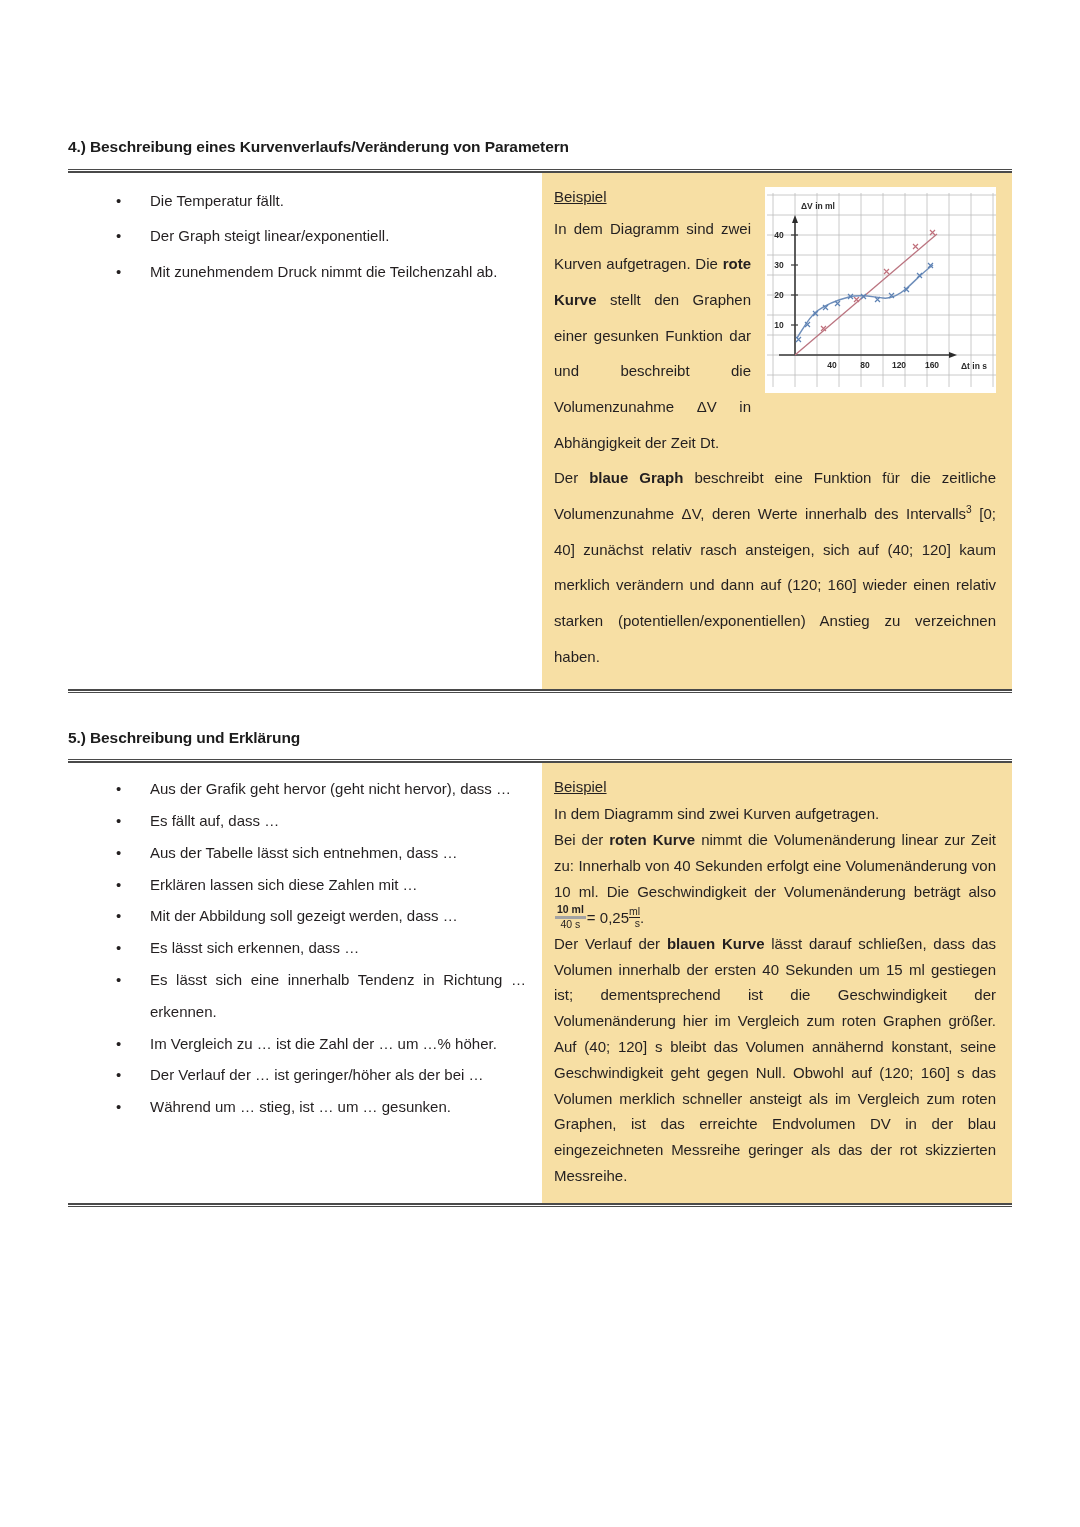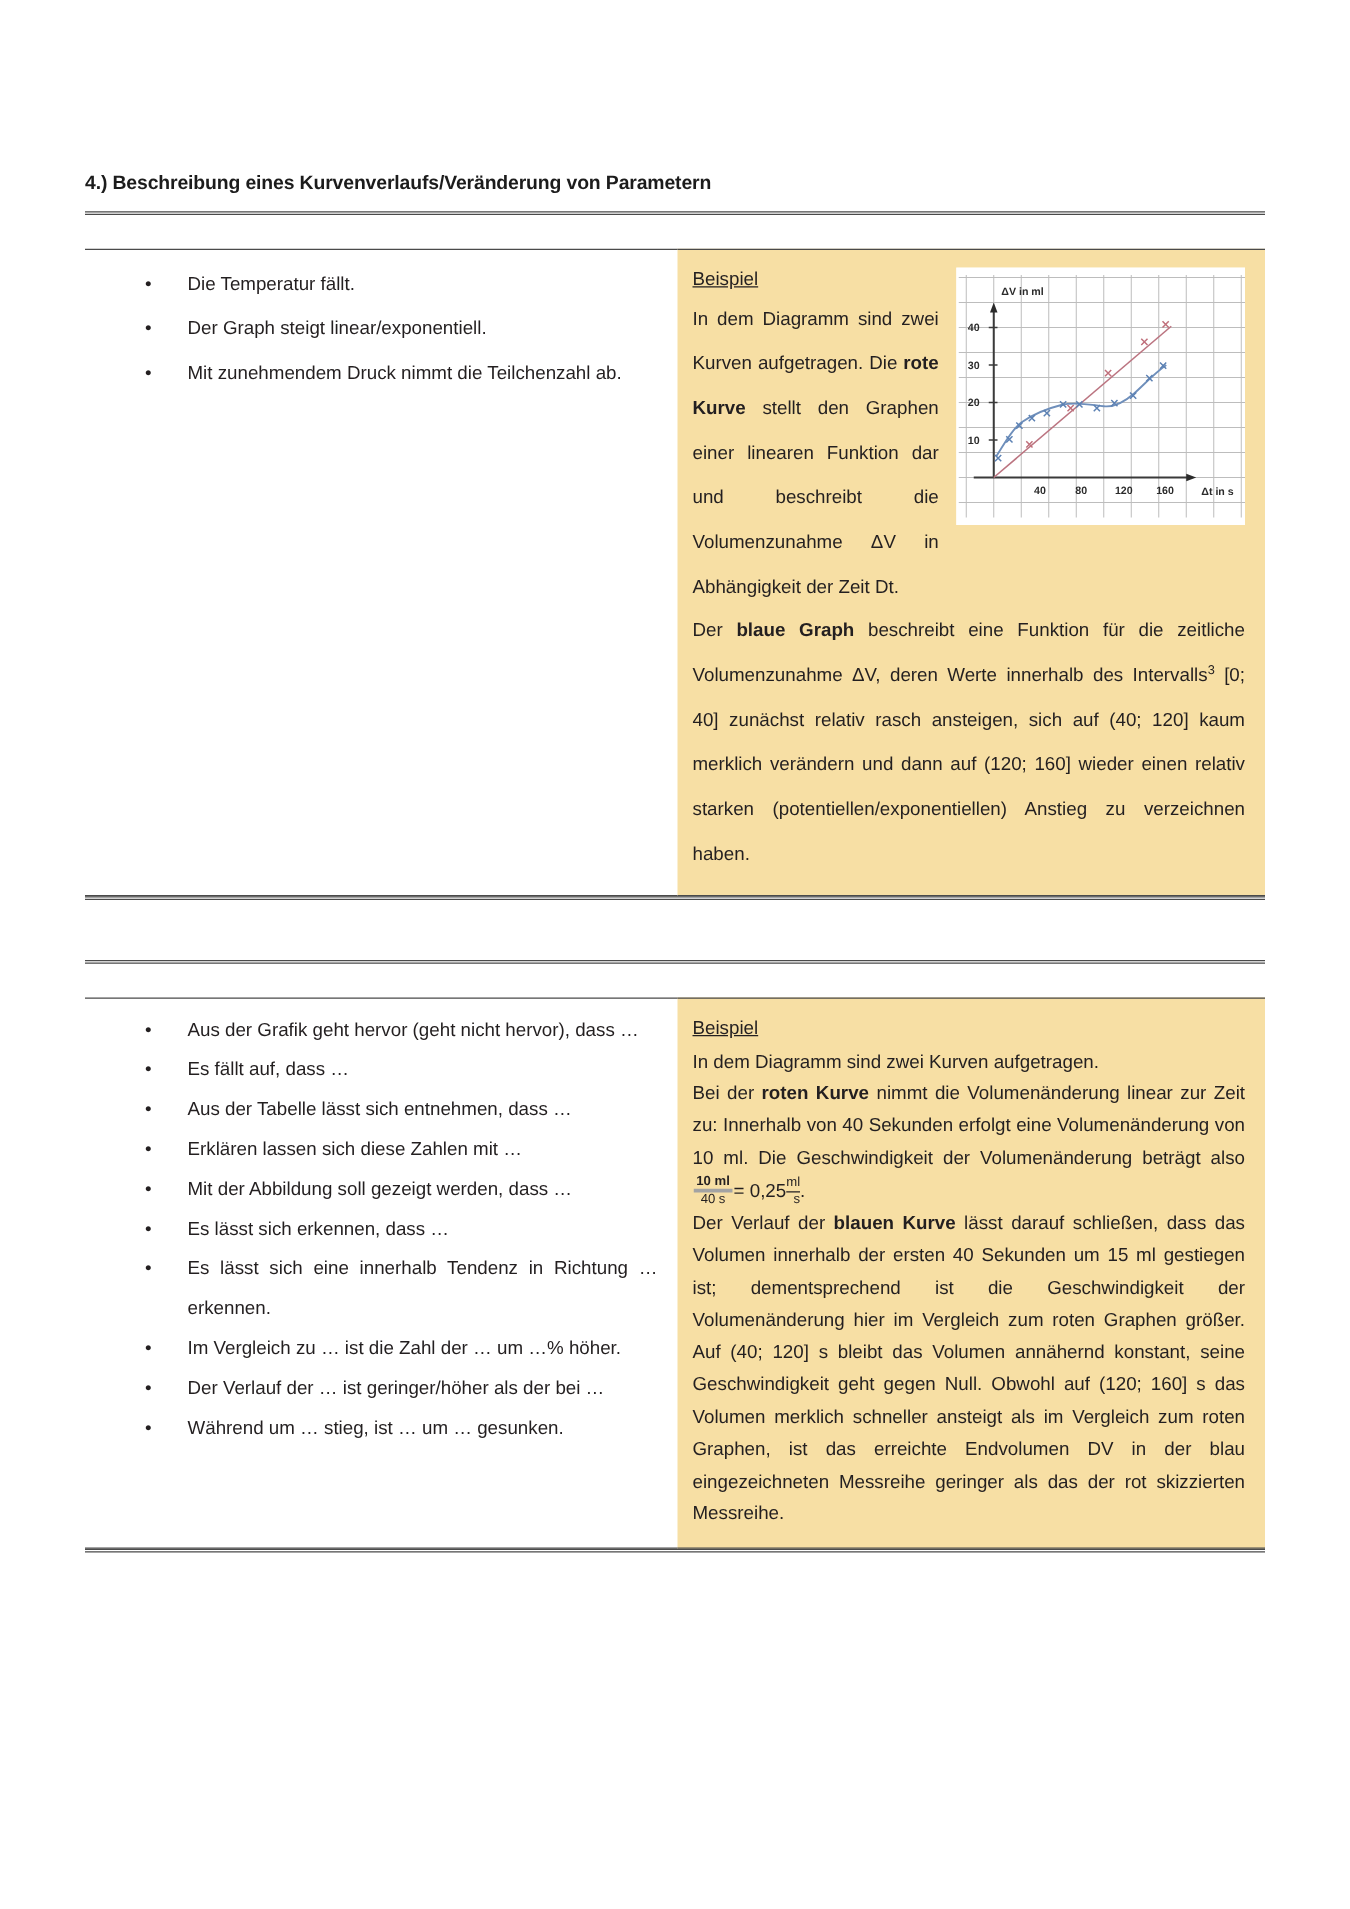--- a/index.html
+++ b/index.html
@@ -34,21 +34,20 @@
     line-height: 1.2;
   }
 
   
   .tbl {
     width: 944px;
     border-collapse: collapse;
     border-top: 1px solid #4a4a4a;
     border-bottom: 1px solid #4a4a4a;
     table-layout: fixed;
-    margin-top: 27px;
   }
   .tbl-wrap {
     border-top: 3px double #4a4a4a;
     border-bottom: 3px double #4a4a4a;
     width: 944px;
   }
   .tbl td {
     vertical-align: top;
     padding: 0;
   }
@@ -257,31 +256,32 @@
                       <path d="M139,100 l5,5 M144,100 l-5,5"></path>
                       <path d="M152,86 l5,5 M157,86 l-5,5"></path>
                       <path d="M163,76 l5,5 M168,76 l-5,5"></path>
                     </g>
                   </g>
                 </svg>
               </div>
             </div>
 
             <div class="ex-title">Beispiel</div>
-            <p class="wide"><span>In dem Diagramm sind zwei Kurven aufgetragen. Die </span><b>rote Kurve</b><span> stellt den Graphen einer linearen Funktion dar und beschreibt die Volumenzunahme ΔV in Abhängigkeit der Zeit Dt.</span></p>
+            <p class="wide"><span>In dem Diagramm sind zwei Kurven aufgetragen. Die </span><b>rote Kurve</b><span> stellt den Graphen einer gesunken Funktion dar und beschreibt die Volumenzunahme ΔV in Abhängigkeit der Zeit Dt.</span></p>
             <p class="wide"><span>Der </span><b>blaue Graph</b><span> beschreibt eine Funktion für die zeitliche Volumenzunahme ΔV, deren Werte innerhalb des Intervalls</span><sup>3</sup><span> [0; 40] zunächst relativ rasch ansteigen, sich auf (40; 120] kaum merklich verändern und dann auf (120; 160] wieder einen relativ starken (potentiellen/exponentiellen) Anstieg zu verzeichnen haben.</span></p>
           </div>
         </td>
       </tr>
     </tbody>
       </table>
   </div>
 
   <div class="gap-sections"></div>
 
+  <h2 class="section-heading">5.) Beschreibung und Erklärung</h2>
   <div class="after-head"></div>
 
   <div class="tbl-wrap">
     <table class="tbl">
       <tbody>
           <tr>
         <td class="col-left">
           <ul class="bul">
             <li class="tight">Aus der Grafik geht hervor (geht nicht hervor), dass …</li>
             <li class="tight">Es fällt auf, dass …</li>

